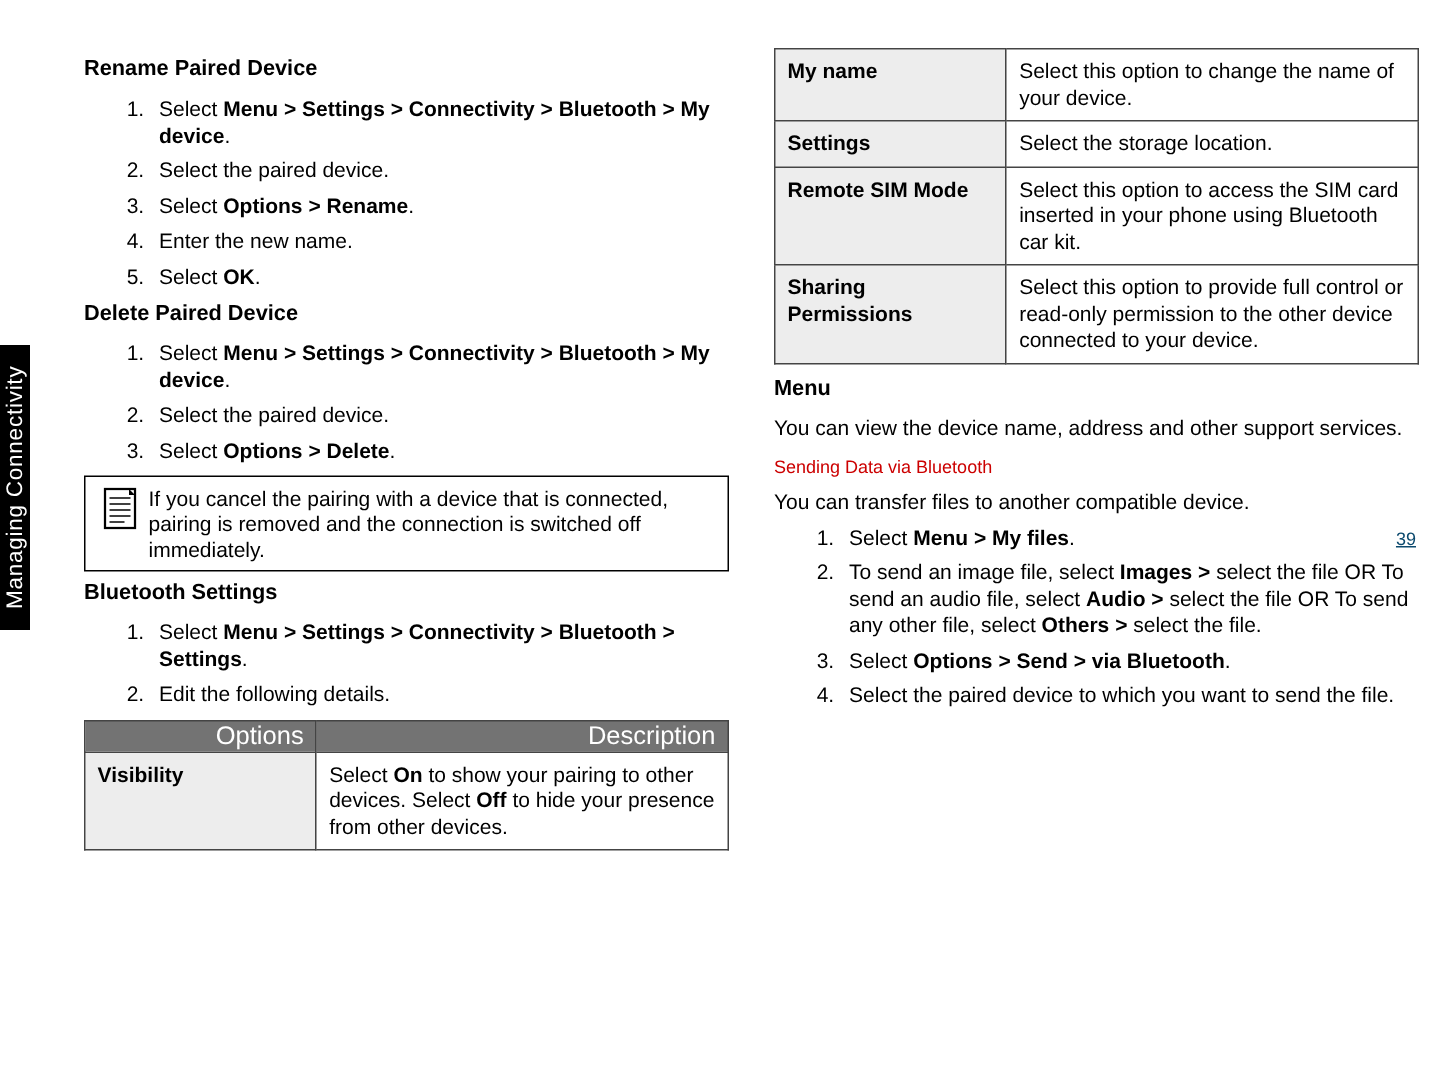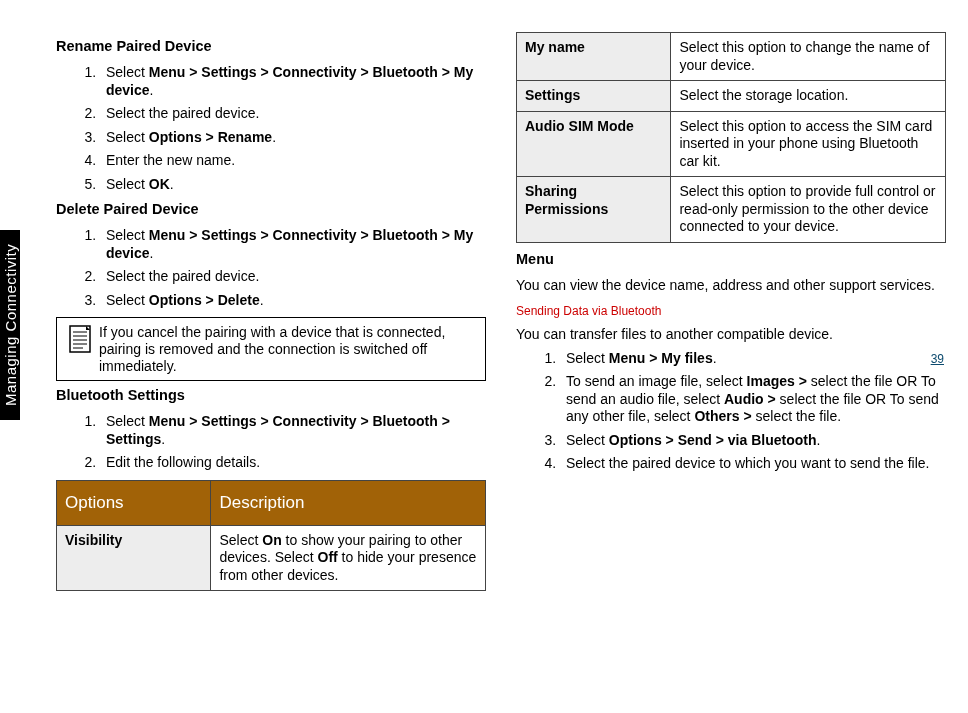--- a/index.html
+++ b/index.html
@@ -75,26 +75,26 @@
     width: 36px; flex: 0 0 36px;
     display: flex; align-items: center; justify-content: center;
   }
   .note-text { flex: 1; line-height: 1.2; font-size: 14px; }
   table.opts {
     width: 100%;
     border-collapse: collapse;
     margin-top: 6px;
   }
   table.opts th {
-    background: #a16207;
+    background: #737373;
     color: #fff;
-    text-align: left;
+    text-align: right;
     font-weight: normal;
     font-size: 17px;
-    padding: 12px 8px;
+    padding: 0 8px;
     border: 1px solid #444;
     font-family: "Arial Narrow", Arial, sans-serif;
   }
   table.opts td {
     border: 1px solid #444;
     padding: 6px 8px;
     vertical-align: top;
     font-size: 14px;
     line-height: 1.25;
   }
@@ -172,21 +172,21 @@
       <tbody>
             <tr>
         <td class="optname">My name</td>
         <td>Select this option to change the name of your device.</td>
       </tr>
       <tr>
         <td class="optname">Settings</td>
         <td>Select the storage location.</td>
       </tr>
       <tr>
-        <td class="optname">Audio SIM Mode</td>
+        <td class="optname">Remote SIM Mode</td>
         <td>Select this option to access the SIM card inserted in your phone using Bluetooth car kit.</td>
       </tr>
       <tr>
         <td class="optname">Sharing Permissions</td>
         <td>Select this option to provide full control or read-only permission to the other device connected to your device.</td>
       </tr>
     </tbody>
         </table>
     </div>
 

